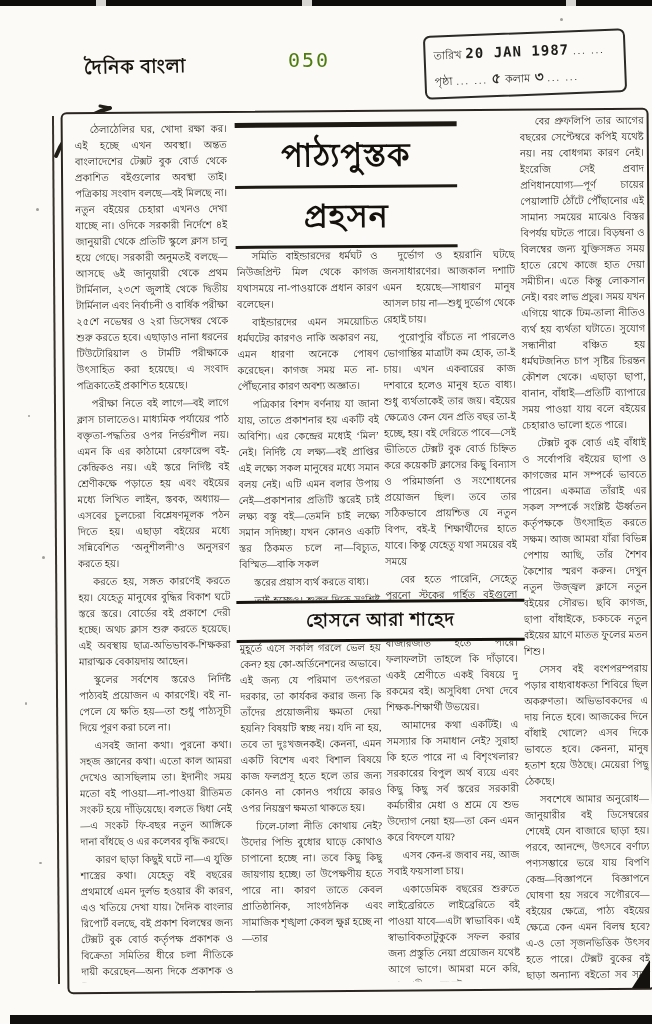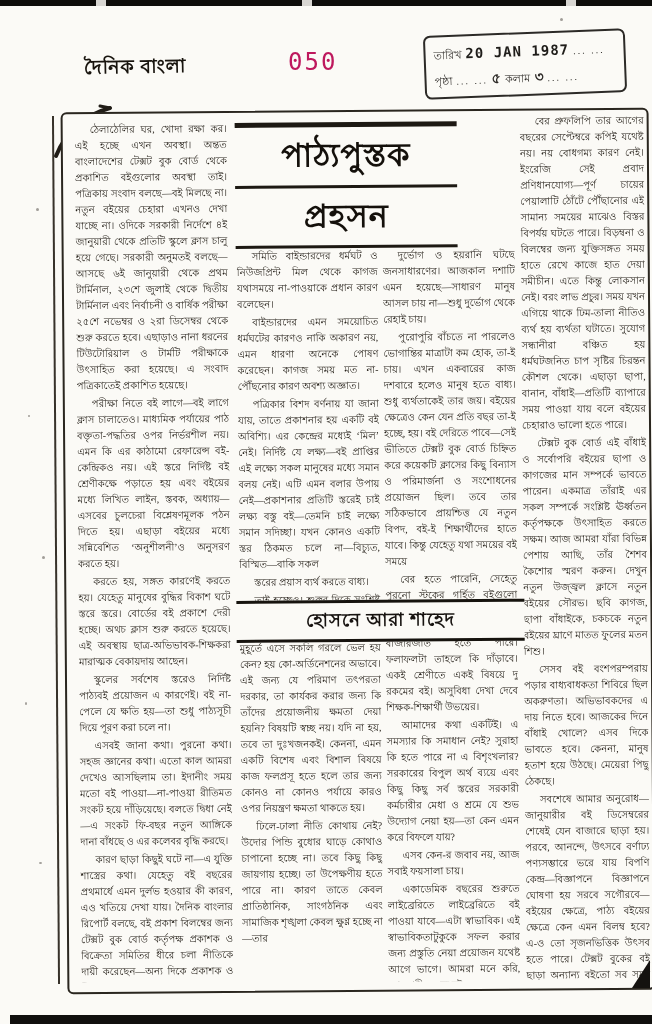--- a/index.html
+++ b/index.html
@@ -6,21 +6,21 @@
   .page{position:relative;width:652px;height:1024px;background:#fbfaf6;overflow:hidden;
         font-family:"Liberation Serif","DejaVu Serif",serif;color:#28231c;}
   
   .film-top{position:absolute;left:0;top:0;width:652px;height:6px;background:#0e0d0b;}
   .film-top .notch{position:absolute;top:0;height:6px;width:10px;background:#fbfaf6;opacity:.85;}
   .film-bottom{position:absolute;left:10px;top:1015px;width:642px;height:9px;background:#11100e;}
   
   .masthead{position:absolute;left:84px;top:52px;font-size:19px;font-weight:bold;
             letter-spacing:1px;color:#18140e;transform:rotate(-1deg);}
   .copy-number{position:absolute;left:288px;top:48px;font-family:"DejaVu Sans Mono",monospace;
-               font-size:24px;letter-spacing:2px;color:#be185d;}
+               font-size:20px;letter-spacing:2px;color:#4d7c0f;}
   .stamp{position:absolute;left:424px;top:32px;width:182px;height:52px;border:2px solid #2c2a27;
          border-radius:7px;transform:rotate(-2.2deg);padding:4px 8px;box-sizing:content-box;
          font-size:11px;color:#2e2b28;}
   .stamp-row{display:flex;align-items:baseline;gap:4px;white-space:nowrap;line-height:1.9;}
   .stamp-date{font-family:"DejaVu Sans Mono",monospace;font-weight:bold;font-size:14px;
               letter-spacing:1px;color:#1f1d1a;}
   .hand{font-size:14px;font-weight:bold;transform:rotate(6deg);display:inline-block;}
   .dots{color:#3a3834;letter-spacing:2px;font-size:10px;}
   
   .frame{position:absolute;left:64px;top:110px;width:584px;height:878px;

